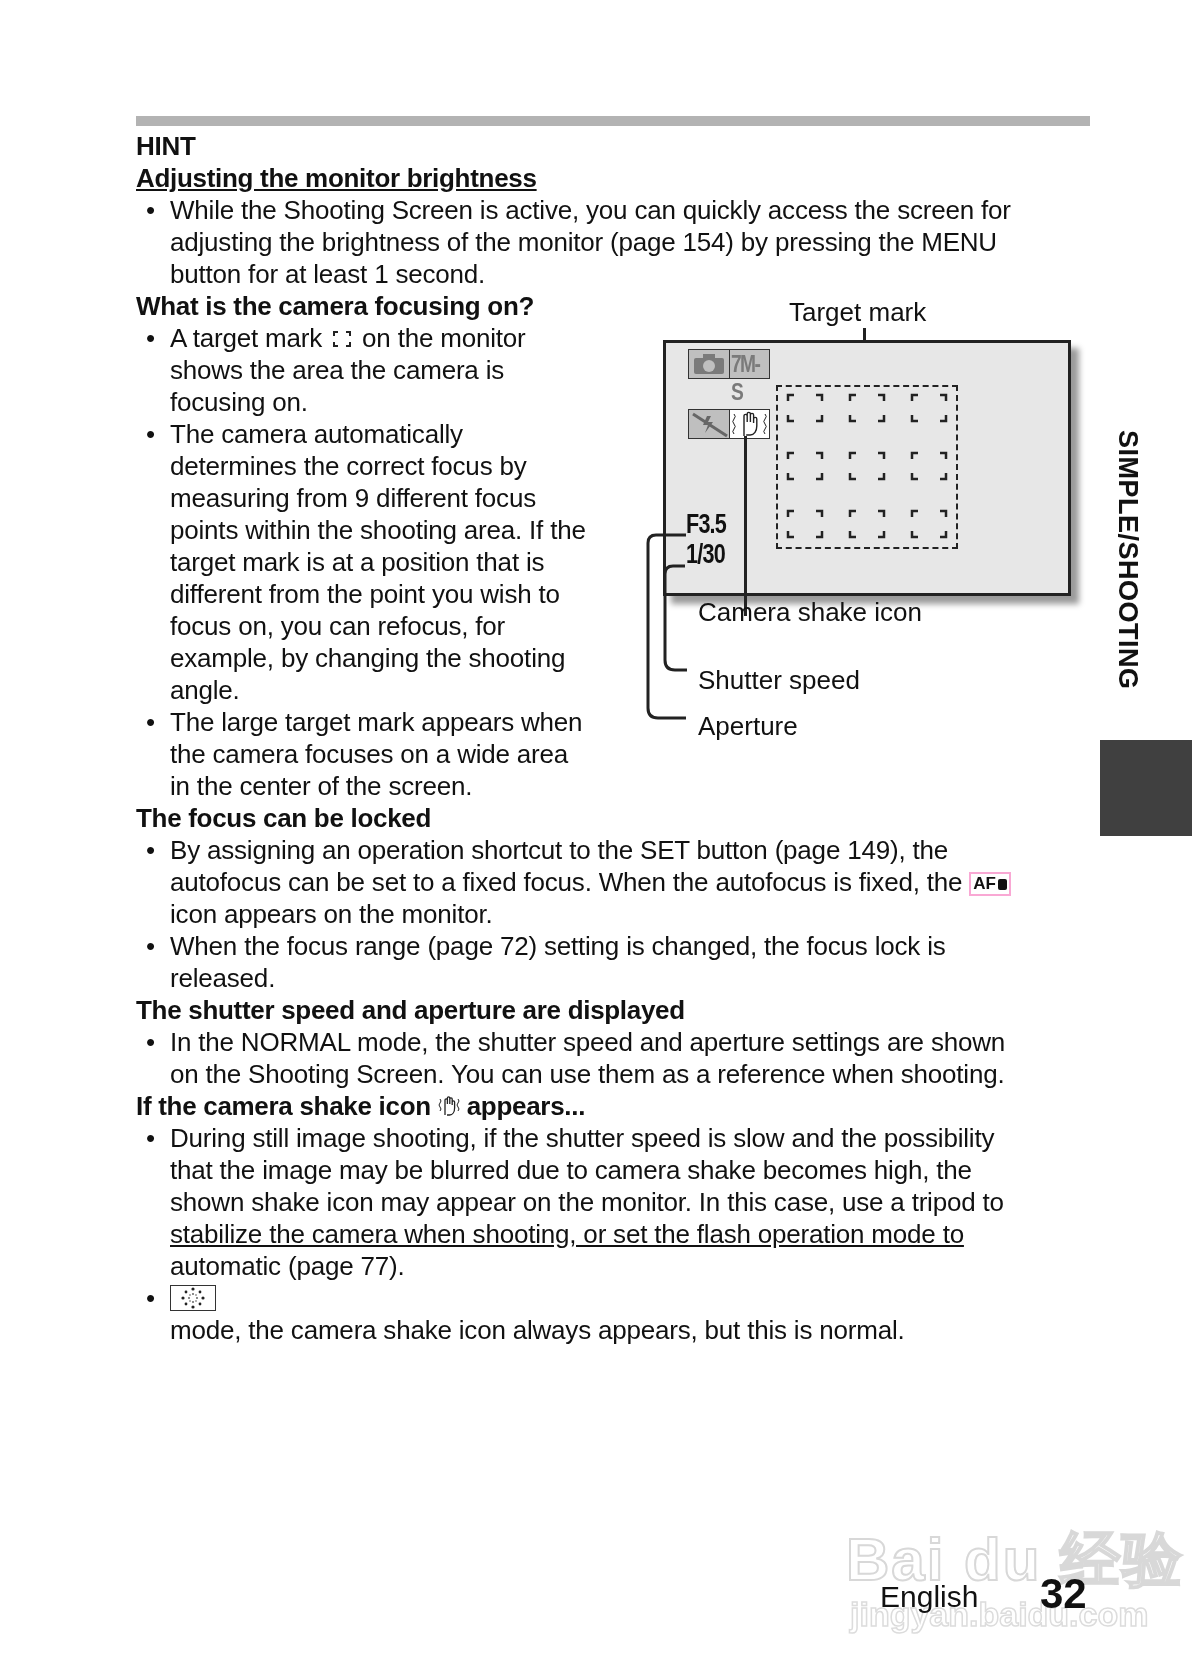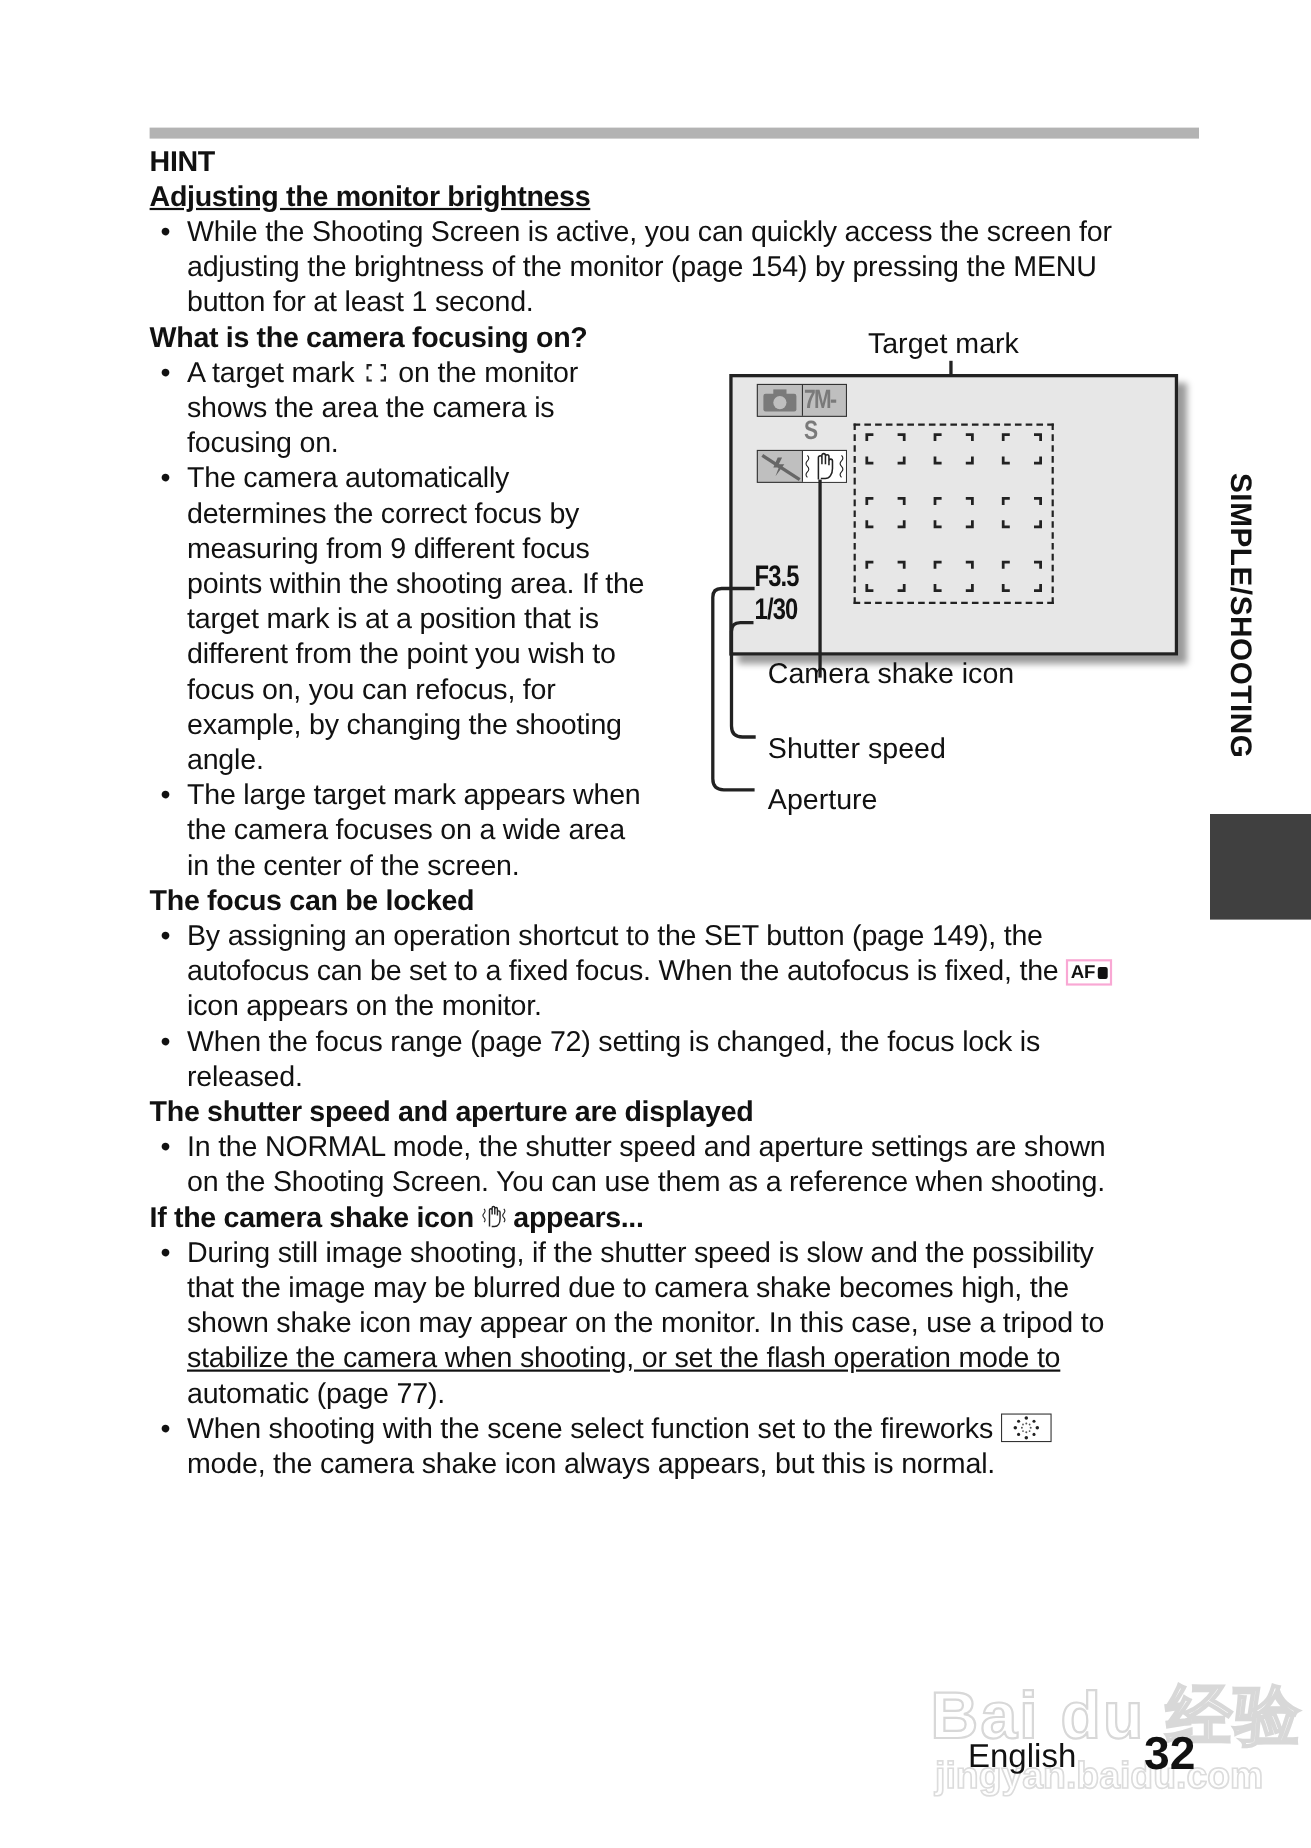--- a/index.html
+++ b/index.html
@@ -98,21 +98,20 @@
   <span>appears...</span>
 </div>
 <div class="bul" style="top:1122px;">•</div>
 <div class="p" style="left:170px; top:1122px;">During still image shooting, if the shutter speed is slow and the possibility</div>
 <div class="p" style="left:170px; top:1154px;">that the image may be blurred due to camera shake becomes high, the</div>
 <div class="p" style="left:170px; top:1186px;">shown shake icon may appear on the monitor. In this case, use a tripod to</div>
 <div class="p" style="left:170px; top:1218px;text-decoration:underline;">stabilize the camera when shooting, or set the flash operation mode to</div>
 <div class="p" style="left:170px; top:1250px;">automatic (page 77).</div>
 <div class="bul" style="top:1282px;">•</div>
 <div class="p" style="left:170px; top:1282px;">
-  <span>When shooting with the scene select function set to the fireworks</span>
   <span class="fw-icon">
     <svg width="44" height="24" viewBox="0 0 44 24" style="position:absolute;left:0;top:0;">
       <g fill="#222">
           <circle cx="22" cy="3" r="1.6"></circle>
           <circle cx="22" cy="21" r="1.6"></circle>
           <circle cx="12" cy="12" r="1.6"></circle>
           <circle cx="32" cy="12" r="1.6"></circle>
           <circle cx="15" cy="6" r="1.4"></circle>
           <circle cx="29" cy="6" r="1.4"></circle>
           <circle cx="15" cy="18" r="1.4"></circle>

